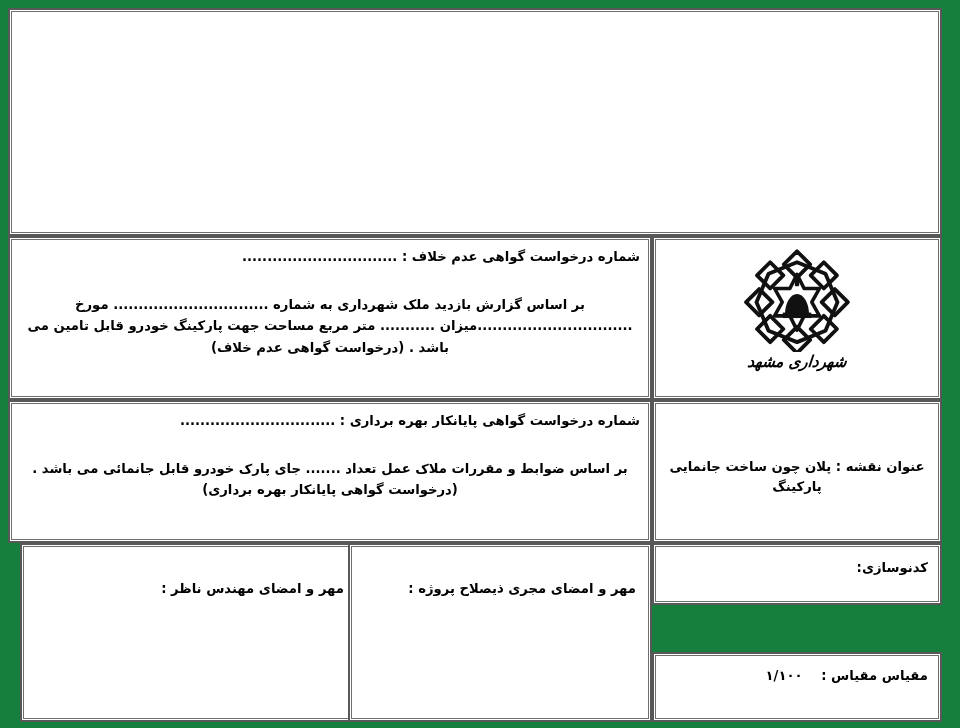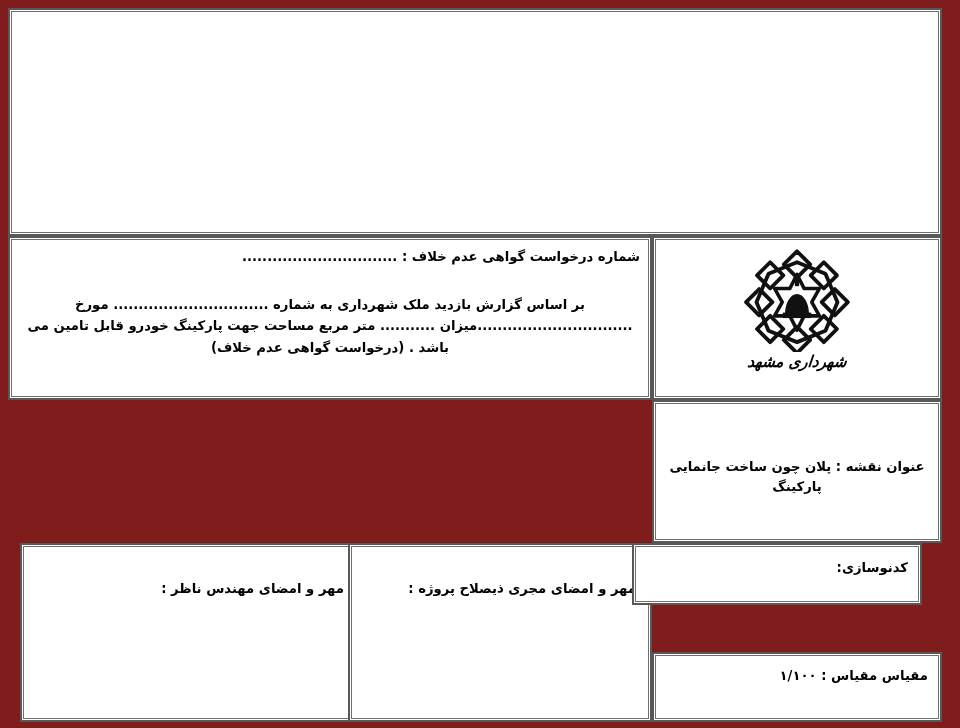--- a/index.html
+++ b/index.html
@@ -15,21 +15,21 @@
     font-family: "DejaVu Sans", "Liberation Sans", sans-serif;
     color: #000000;
   }
 
   .sheet {
     position: absolute;
     left: 0;
     top: 0;
     width: 960px;
     height: 728px;
-    background: #7f1d1d;
+    background: #15803d;
   }
 
   
   .cell {
     position: absolute;
     box-sizing: border-box;
     background: #ffffff;
     border: 2px solid #585858;
     box-shadow: inset 0 0 0 1px #ffffff, inset 0 0 0 2px #6e6e6e;
   }
@@ -81,21 +81,21 @@
   }
   #executor-signature-cell {
     left: 348px;
     top: 543px;
     width: 304px;
     height: 179px;
   }
 
   
   #renovation-code-cell {
-    left: 632px;
+    left: 652px;
     top: 543px;
     width: 290px;
     height: 62px;
   }
   #owner-name-cell {
     left: 652px;
     top: 605px;
     width: 290px;
     height: 47px;
   }
@@ -137,20 +137,21 @@
     top: 55px;
     white-space: normal;
     line-height: 1.5;
   }
   #renovation-code-label { top: 15px; }
   #owner-name-label      { top: 14px; }
   #map-scale-label       { top: 14px; }
 
   #map-scale-label .scale-value {
     display: inline-block;
+    margin-right: 14px;
     font-weight: bold;
   }
 
   .signature-label {
     position: absolute;
     right: 14px;
     top: 36px;
     font-size: 13.2px;
     font-weight: bold;
     direction: rtl;
@@ -221,20 +222,24 @@
           <rect x="96" y="56" width="8" height="14" rx="2"></rect>
           <circle cx="100" cy="54" r="4.5"></circle>
           <path d="M78 122 C78 100 88 84 100 84 C112 84 122 100 122 122 Z"></path>
           <rect x="74" y="118" width="52" height="10"></rect>
         </g>
       </svg>
       <span id="logo-wordmark">شهرداری مشهد</span>
     </div>
   </div>
 
+  <div class="cell" id="completion-text-cell">
+    <div class="body-text line-1">شماره درخواست گواهی پایانکار بهره برداری : ...............................</div>
+    <div class="body-text line-2">بر اساس ضوابط و مقررات ملاک عمل تعداد ....... جای پارک خودرو قابل جانمائی می باشد . (درخواست گواهی پایانکار بهره برداری)</div>
+  </div>
 
   <div class="cell" id="plan-title-cell">
     <div class="label-text" id="plan-title-label">عنوان نقشه : پلان چون ساخت جانمایی پارکینگ</div>
   </div>
 
   <div class="cell" id="supervisor-signature-cell">
     <div class="signature-label">مهر و امضای مهندس ناظر :</div>
   </div>
 
   <div class="cell" id="executor-signature-cell">

